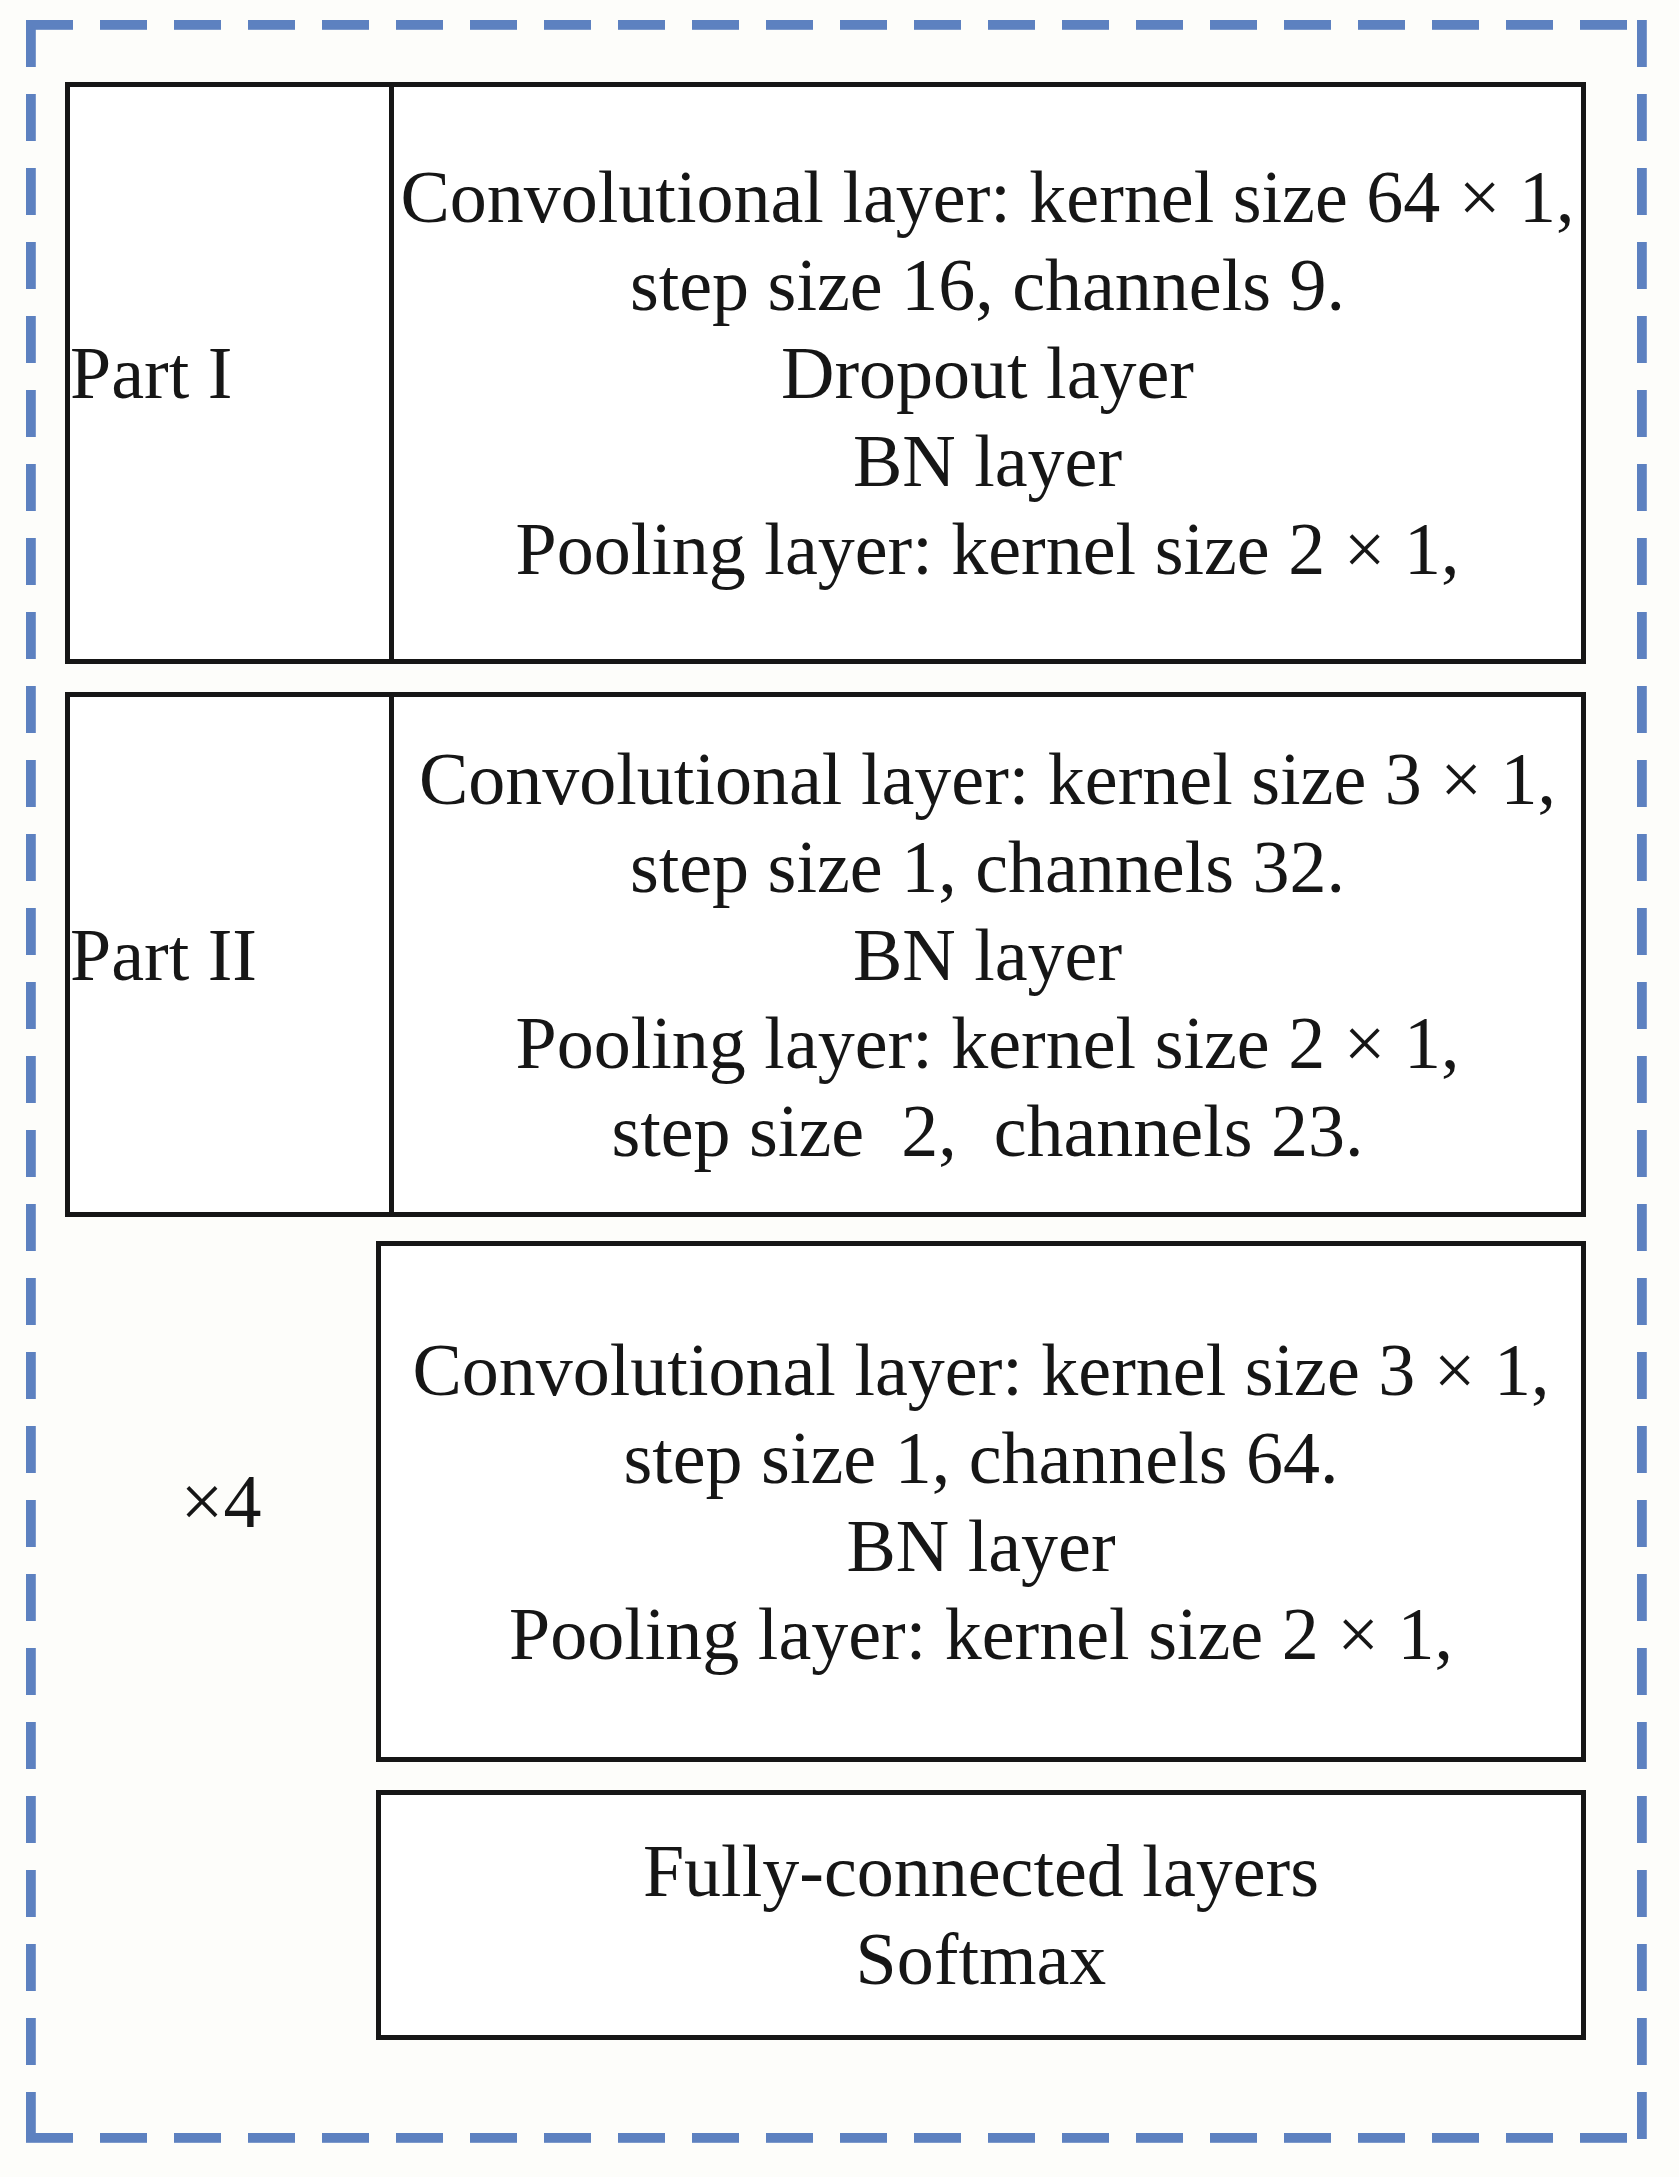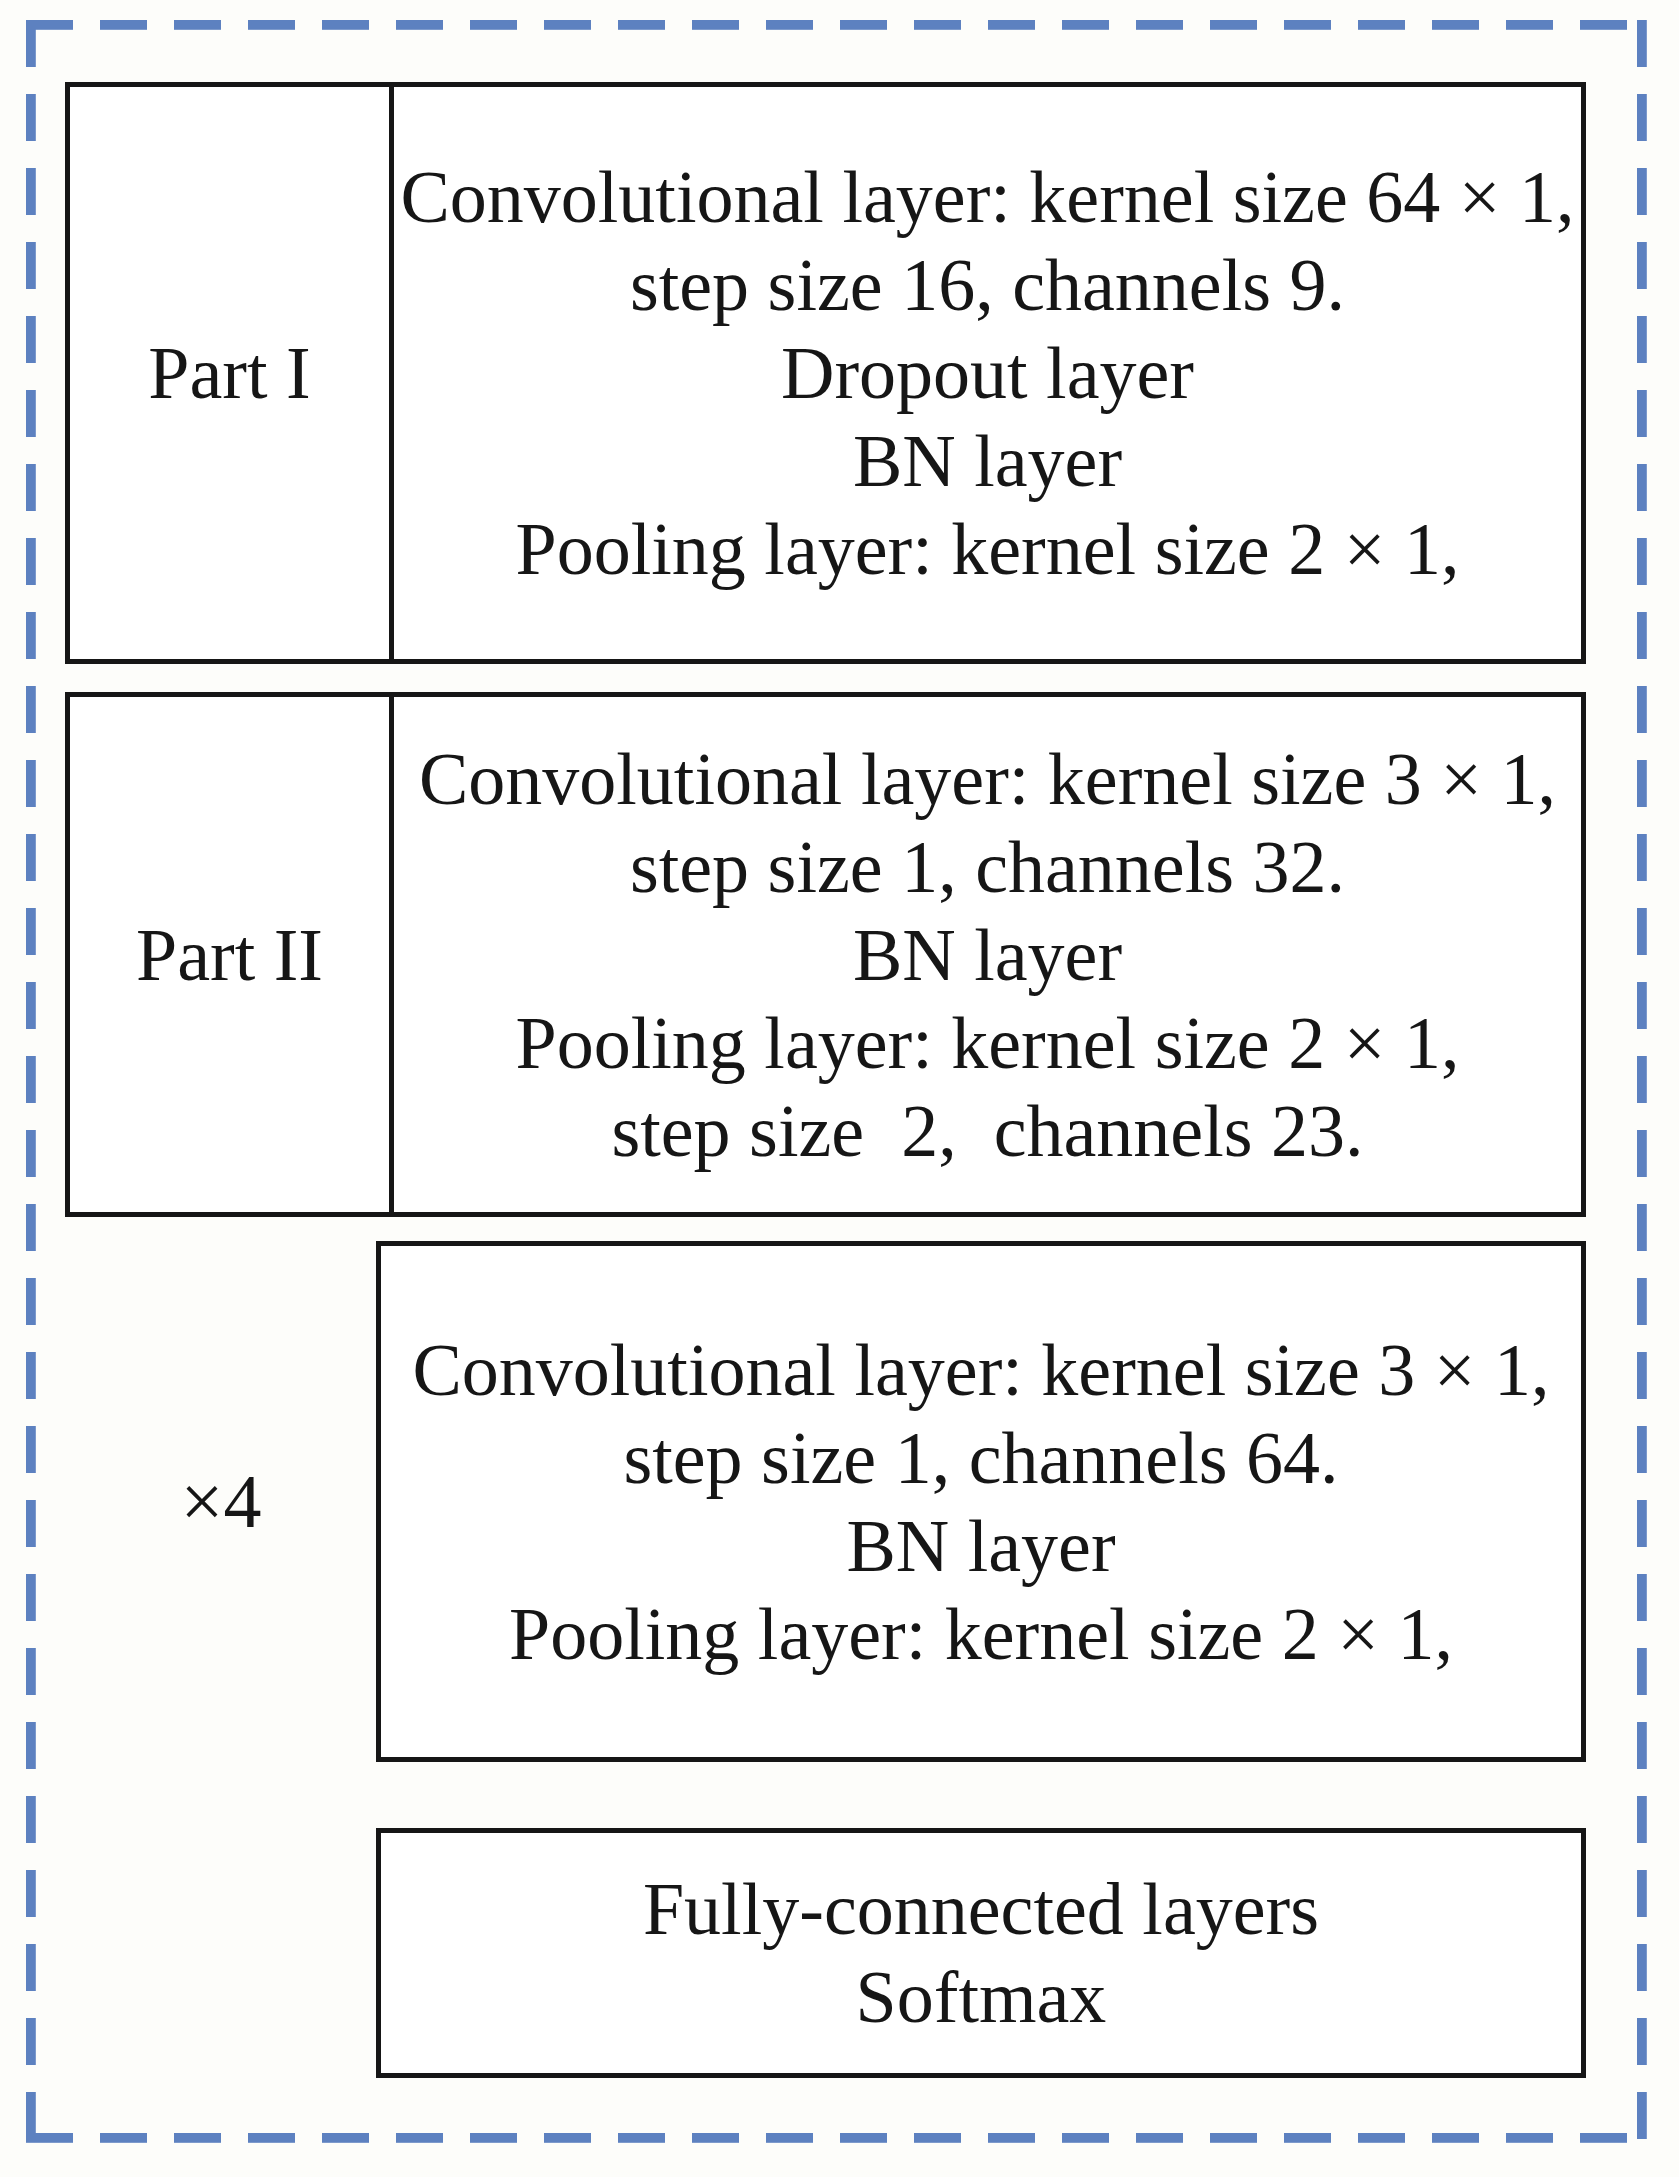--- a/index.html
+++ b/index.html
@@ -37,29 +37,29 @@
   .tbl {
     position: absolute;
     box-sizing: border-box;
     border: 5.9px solid #161616;
     background: #ffffff;
     display: flex;
   }
   .tbl-part1 { left: 65px; top: 82px;  width: 1521px; height: 582px; }
   .tbl-part2 { left: 65px; top: 692px; width: 1521px; height: 525px; }
   .box-conv3 { left: 376px; top: 1241px; width: 1210px; height: 521px; }
-  .box-fc    { left: 376px; top: 1828px; width: 1210px; height: 250px; }
+  .box-fc    { left: 376px; top: 1790px; width: 1210px; height: 250px; }
 
   .label-cell {
     width: 319px;
     flex: 0 0 319px;
     border-right: 5.9px solid #161616;
     display: flex;
     align-items: center;
-    justify-content: center;
+    justify-content: flex-start;
   }
   .content-cell {
     flex: 1 1 auto;
     display: flex;
     flex-direction: column;
     align-items: center;
     justify-content: center;
   }
   .line {
     font-size: 74px;

